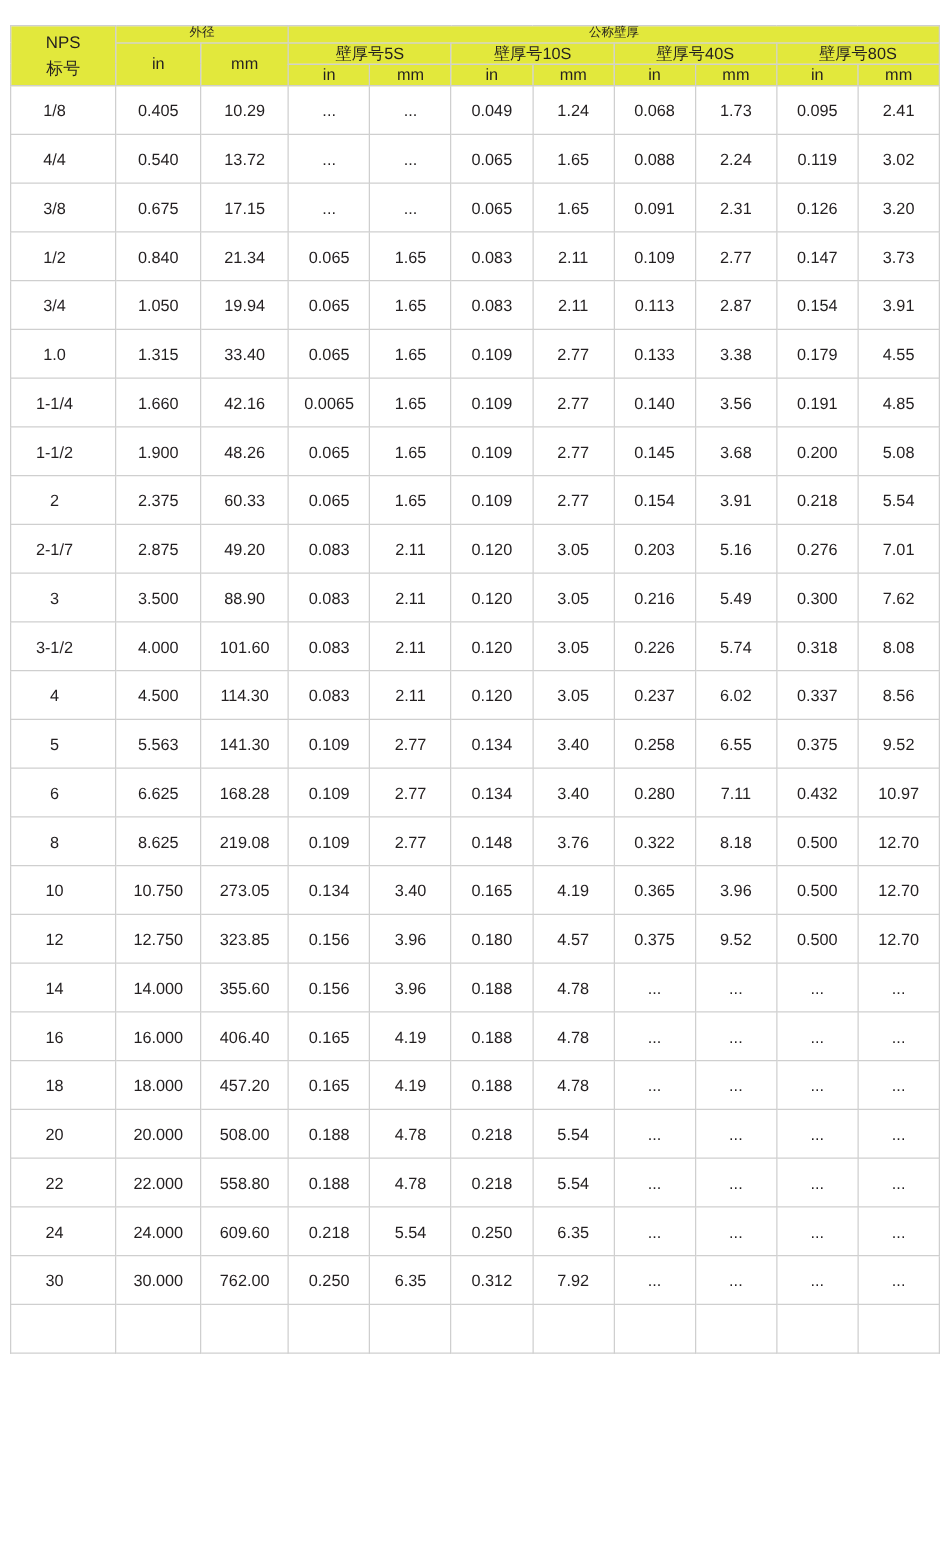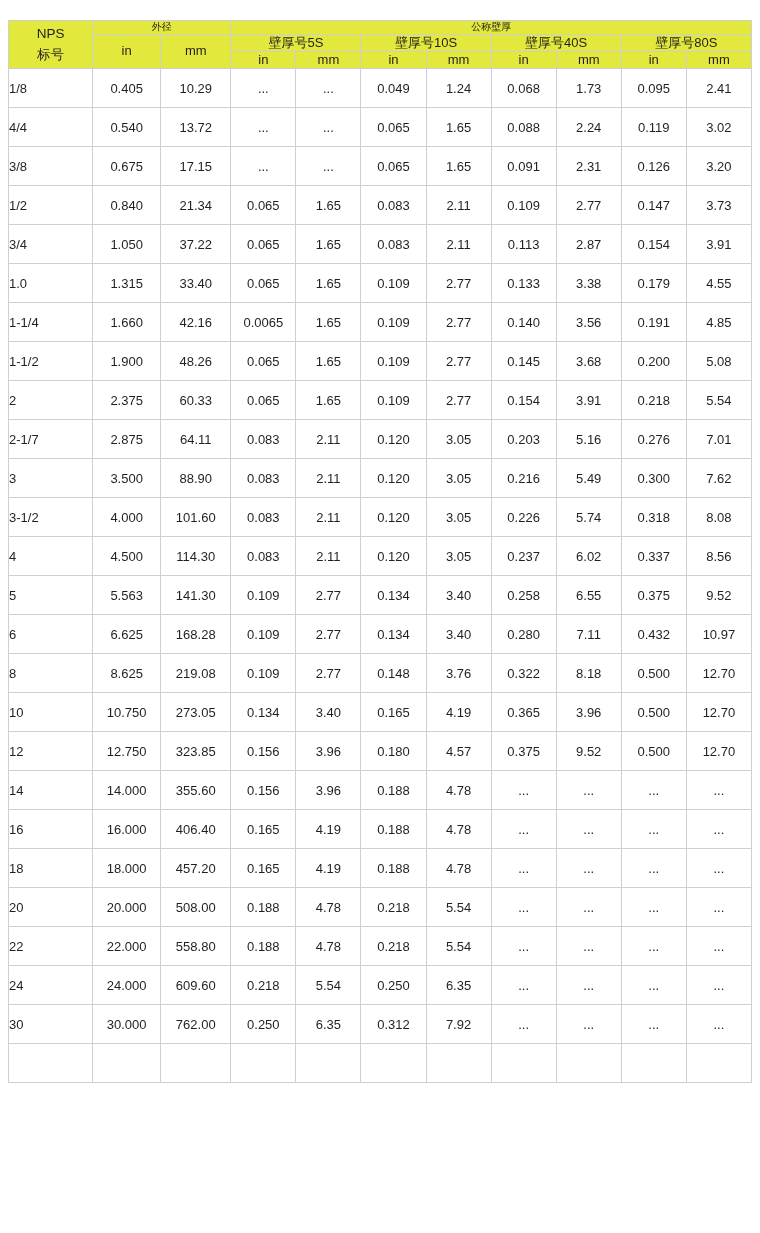--- a/index.html
+++ b/index.html
@@ -50,21 +50,21 @@
   }
   thead th.unit {
     font-size: 13px;
   }
   tbody td {
     height: 38px;
     font-size: 13px;
     color: #231f20;
   }
   tbody td.nps-cell {
-    text-align: left;
+    text-align: center;
     padding-right: 14px;
     box-sizing: border-box;
   }
   col.c-nps { width: 84px; }
   col.c-od-in { width: 68px; }
   col.c-od-mm { width: 70px; }
   col.c-d { width: 65px; }
   .last-row td { border-bottom: 1px solid #cfcfcf; }
 </style>
 </head>
@@ -162,21 +162,21 @@
           <td>0.083</td>
           <td>2.11</td>
           <td>0.109</td>
           <td>2.77</td>
           <td>0.147</td>
           <td>3.73</td>
         </tr>
         <tr>
           <td class="nps-cell">3/4</td>
           <td>1.050</td>
-          <td>37.22</td>
+          <td>19.94</td>
           <td>0.065</td>
           <td>1.65</td>
           <td>0.083</td>
           <td>2.11</td>
           <td>0.113</td>
           <td>2.87</td>
           <td>0.154</td>
           <td>3.91</td>
         </tr>
         <tr>
@@ -227,21 +227,21 @@
           <td>0.109</td>
           <td>2.77</td>
           <td>0.154</td>
           <td>3.91</td>
           <td>0.218</td>
           <td>5.54</td>
         </tr>
         <tr>
           <td class="nps-cell">2-1/7</td>
           <td>2.875</td>
-          <td>64.11</td>
+          <td>49.20</td>
           <td>0.083</td>
           <td>2.11</td>
           <td>0.120</td>
           <td>3.05</td>
           <td>0.203</td>
           <td>5.16</td>
           <td>0.276</td>
           <td>7.01</td>
         </tr>
         <tr>

